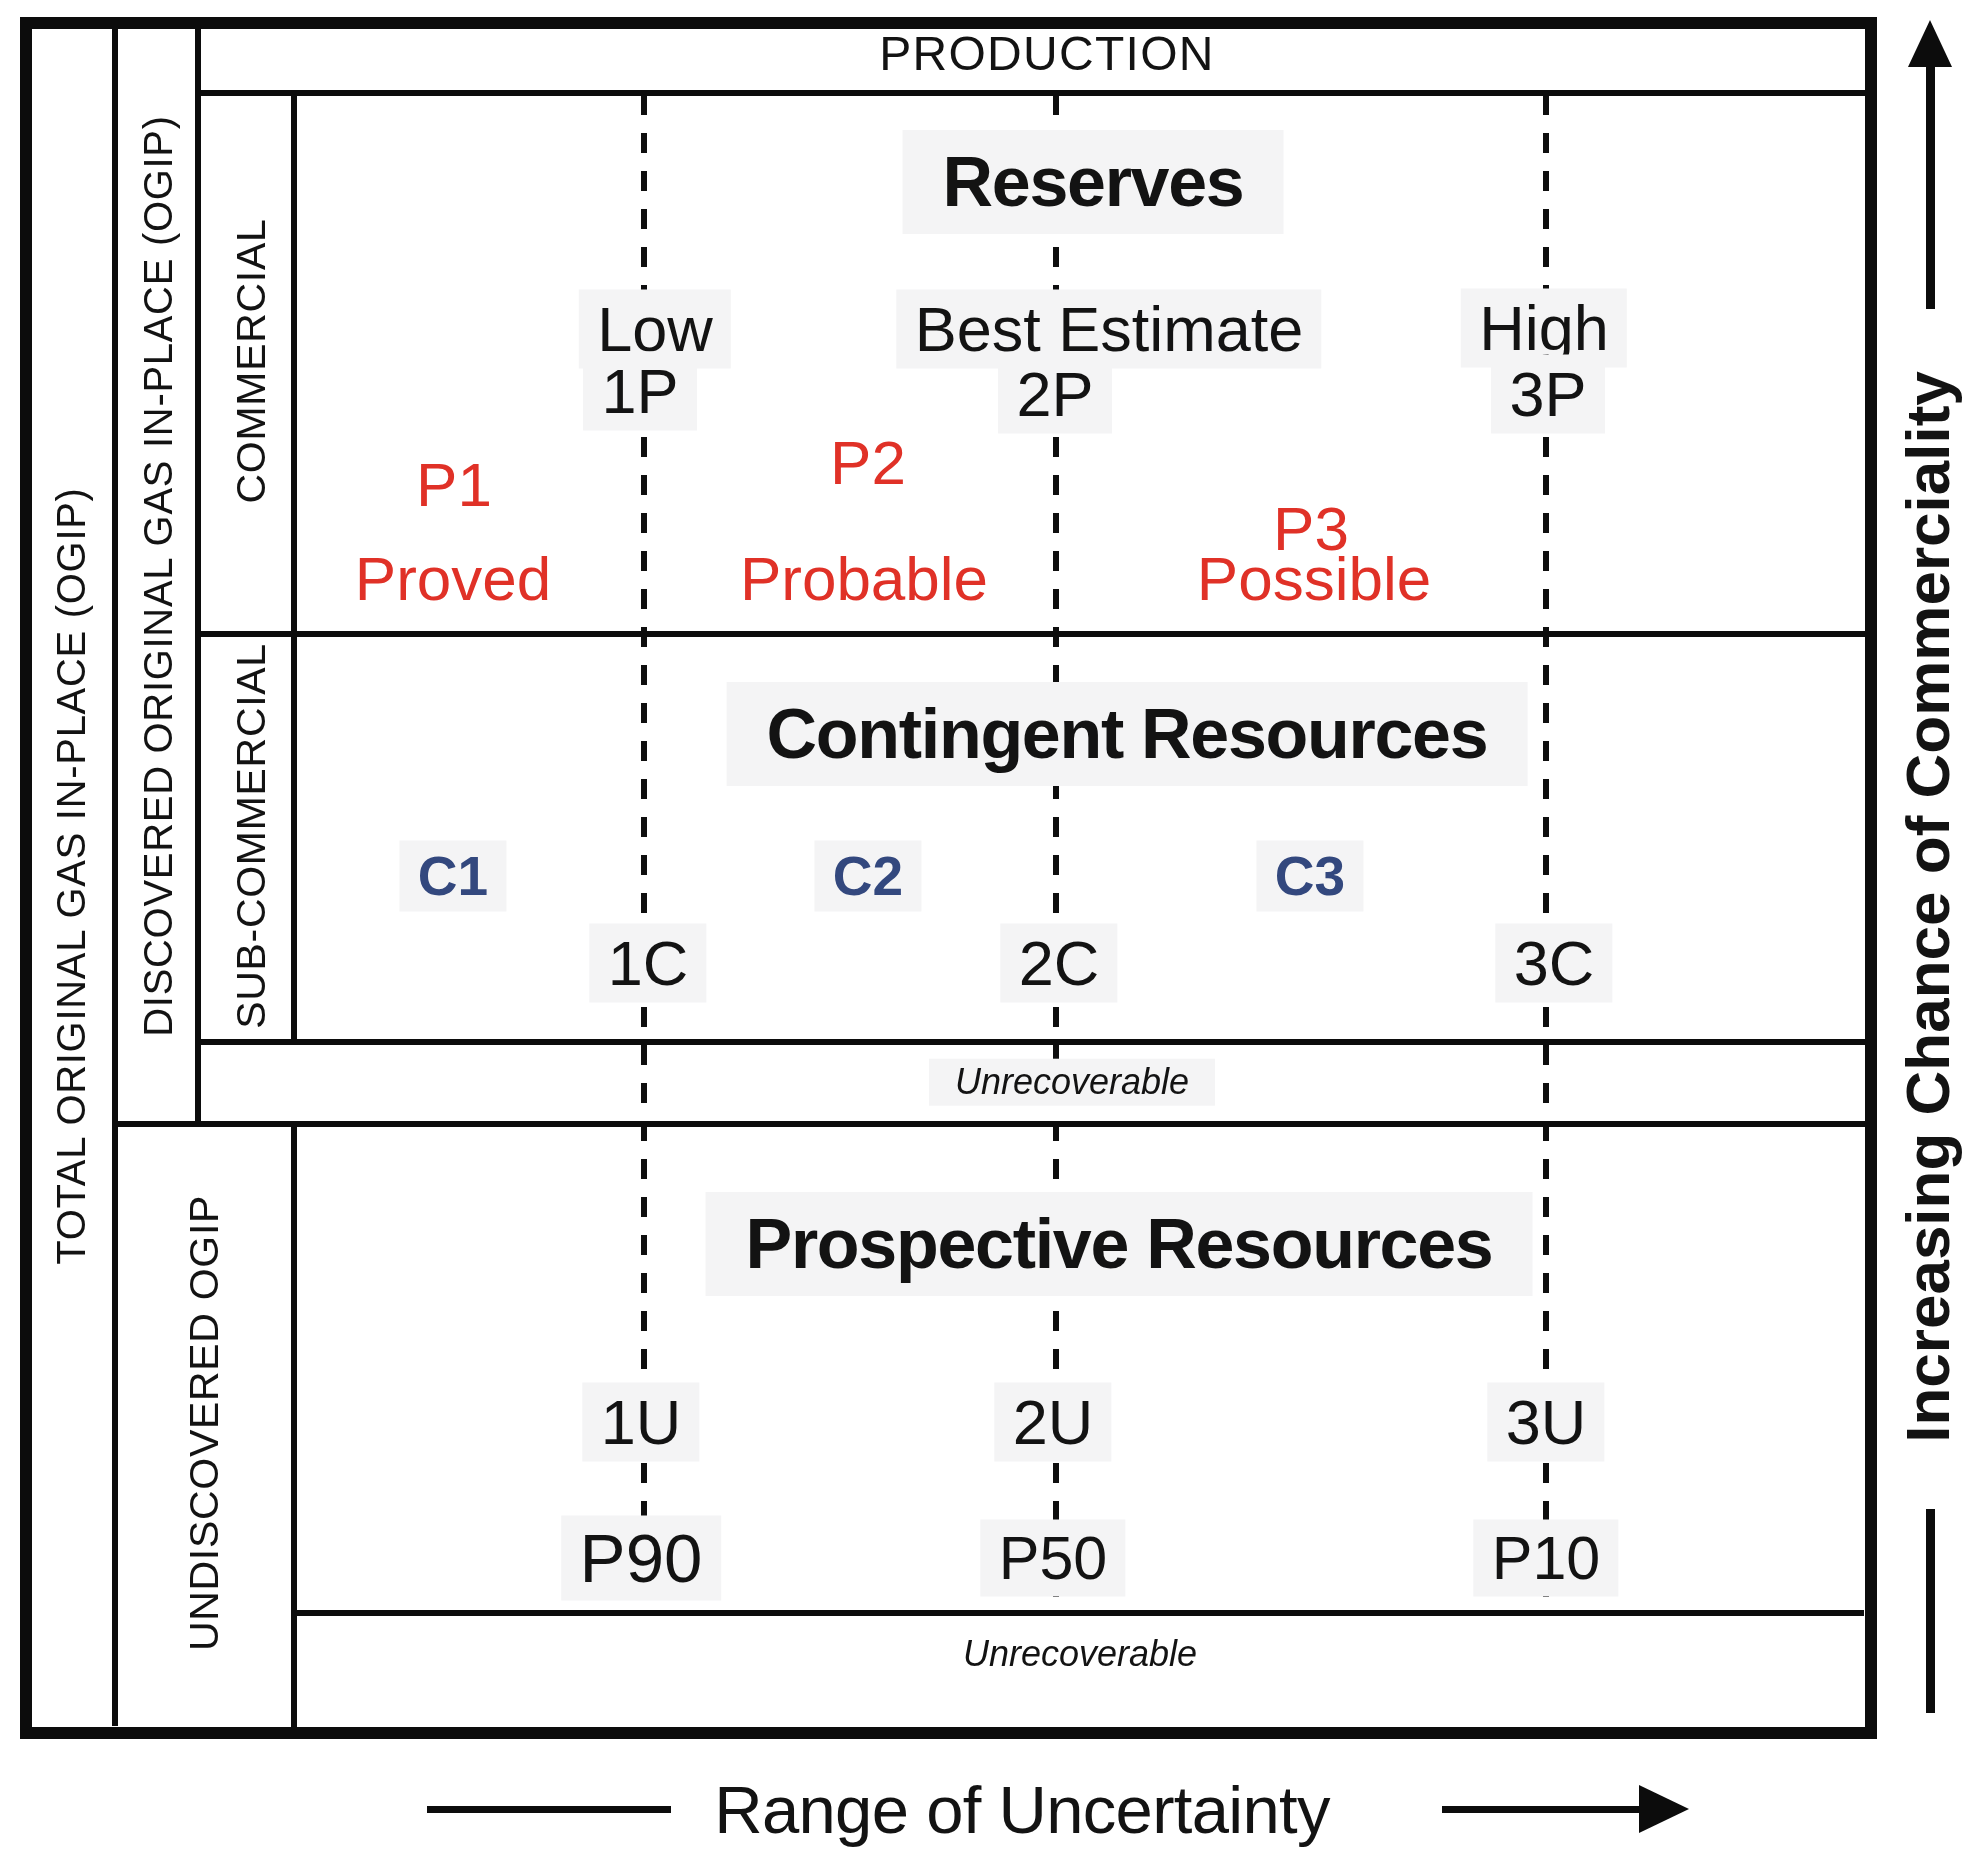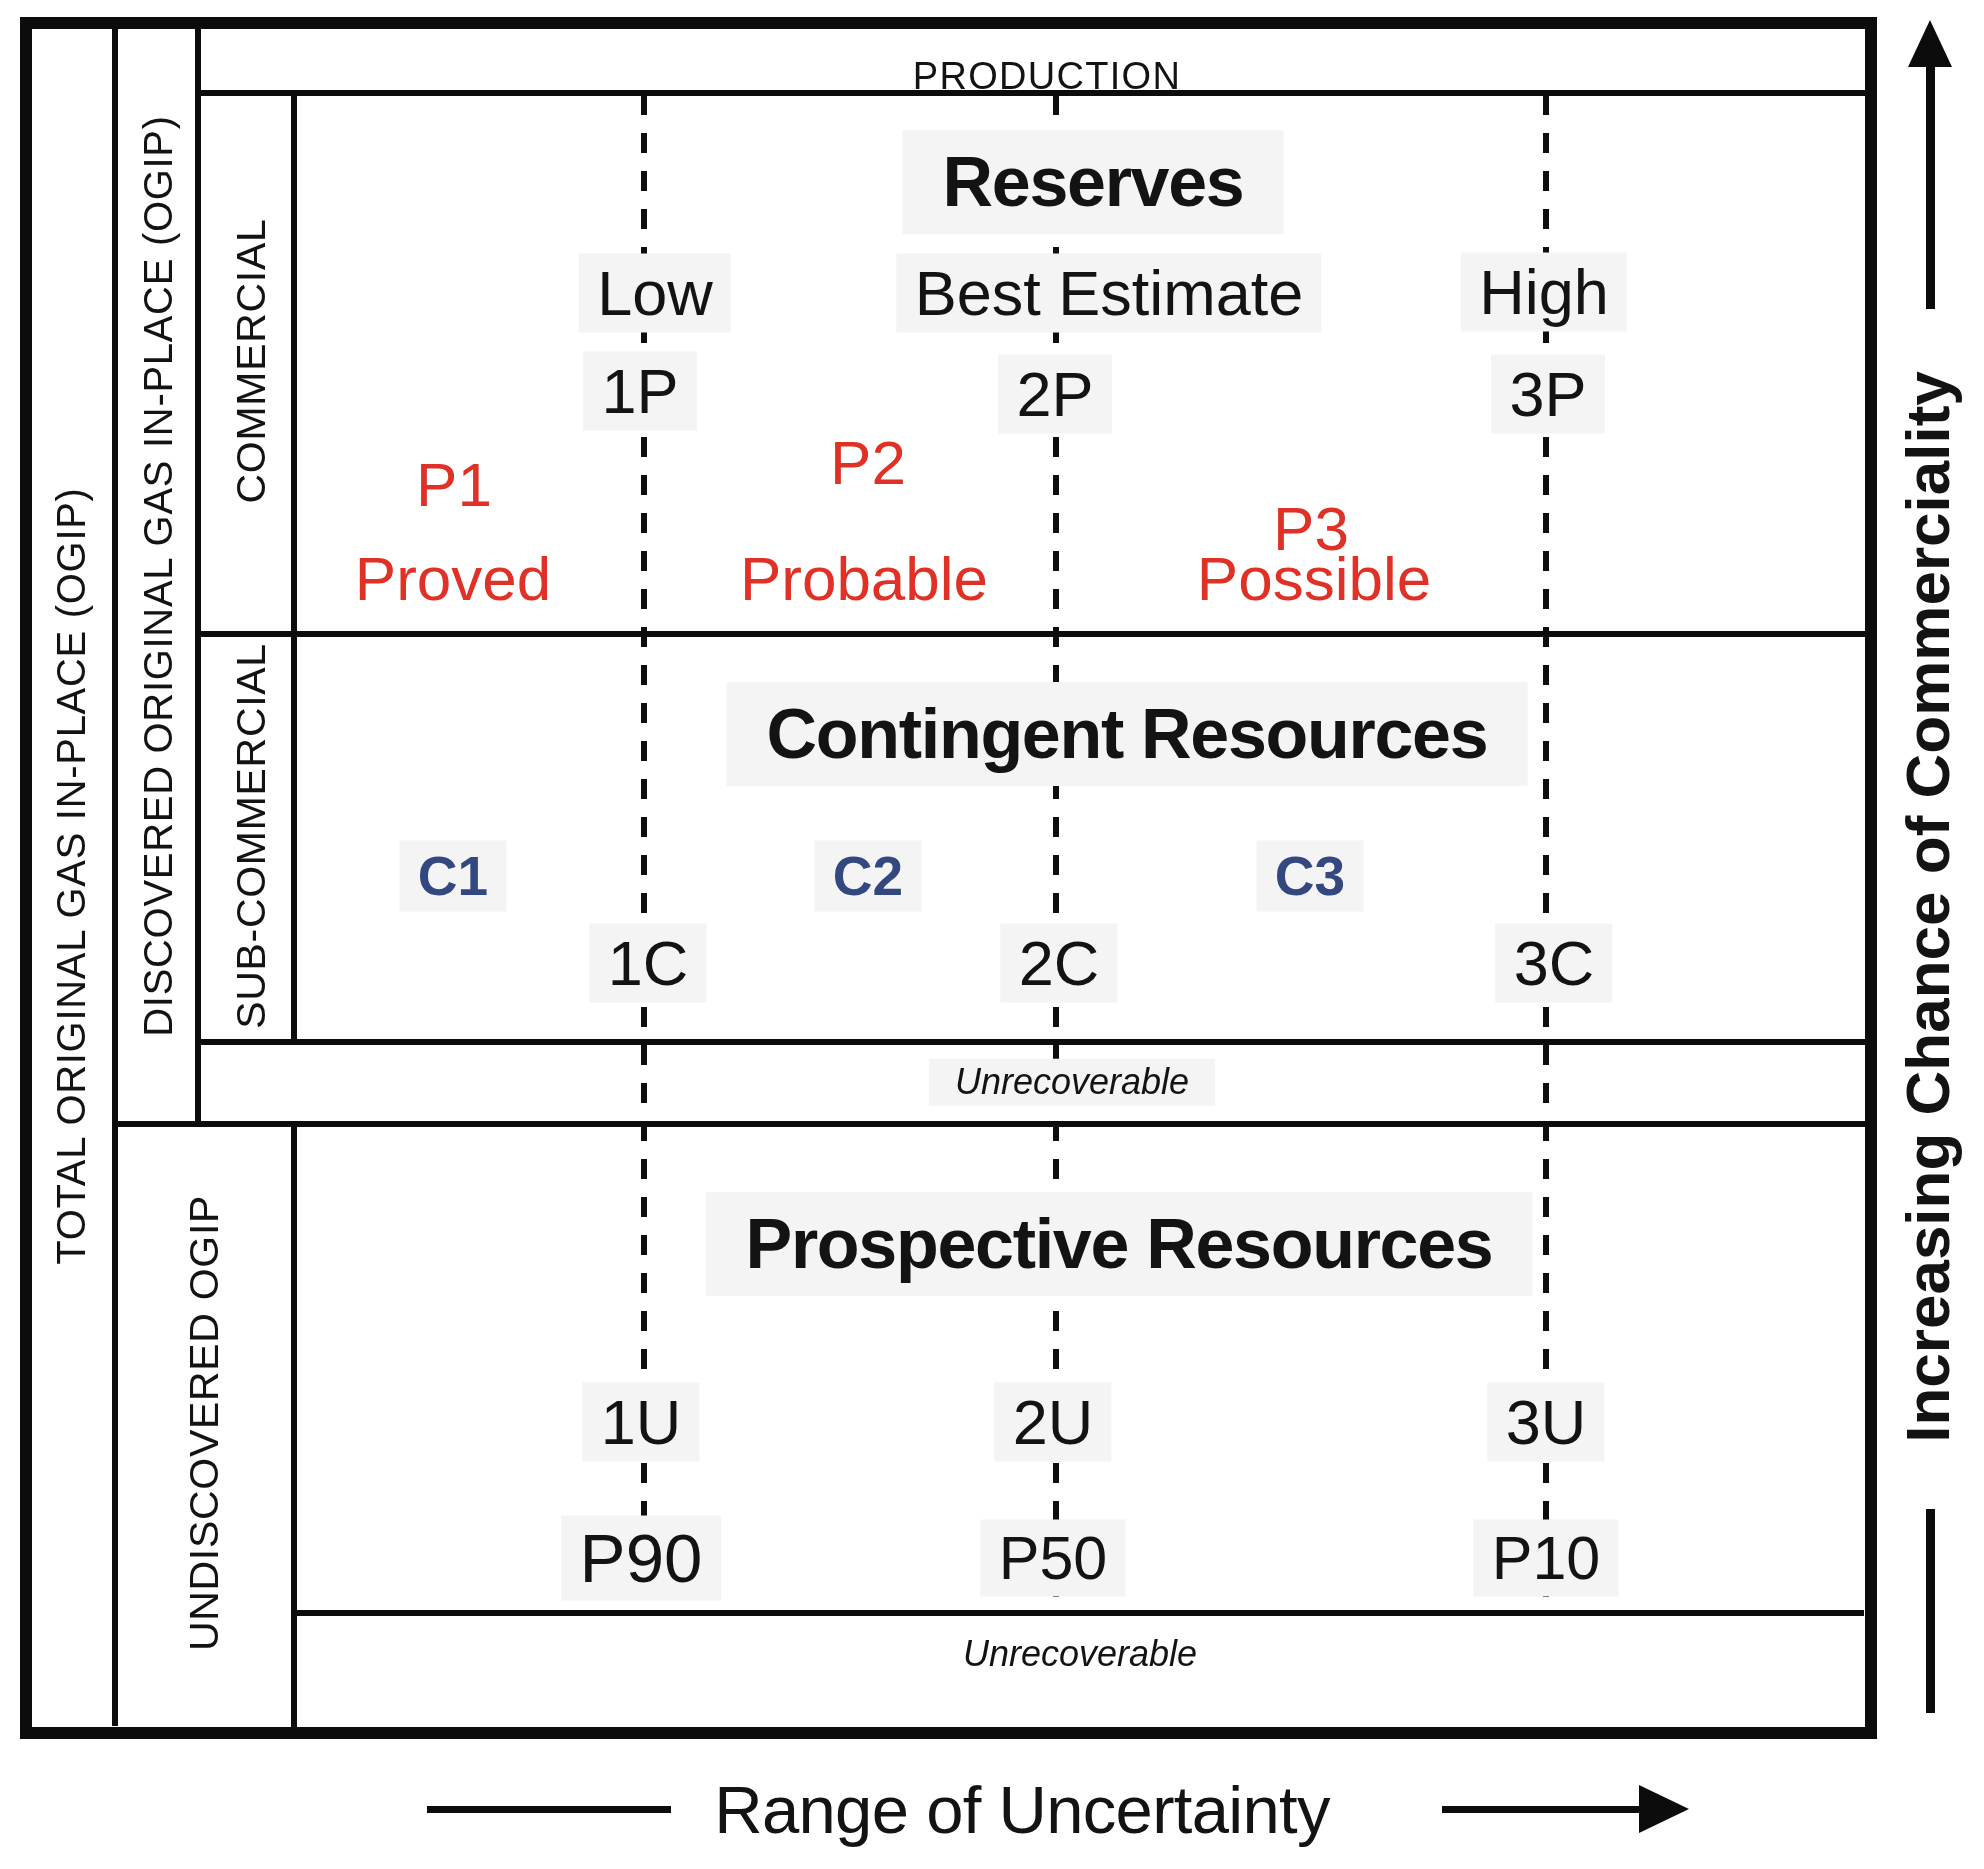--- a/index.html
+++ b/index.html
@@ -28,21 +28,21 @@
     letter-spacing: 0.7px;
     font-size: 40px;
   }
   .hl { background: var(--highlight); padding: 8px 18.4px; }
   .ttl {
     font-weight: bold;
     font-size: 70px;
     letter-spacing: -1.3px;
     padding: 17px 40px;
   }
-  .est  { font-size: 63px; }
+  .est  { font-size: 63px; margin-top: 36px; }
   .code { font-size: 63px; }
   .pcat { font-size: 62px; color: var(--red); }
   .ccat { font-size: 55px; font-weight: bold; color: var(--blue); }
   .unrec { font-size: 36px; font-style: italic; padding: 5.3px 26px; }
   .line { position: absolute; background: #0c0c0c; z-index: 5; }
   .dash {
     position: absolute;
     width: 6px;
     z-index: 1;
     background: repeating-linear-gradient(180deg, #0e0e0e 0px, #0e0e0e 20px, transparent 20px, transparent 38px);
@@ -68,21 +68,21 @@
 <div class="line" style="left:195px; top:90px; width:1670px; height:6px;"></div>
 <div class="line" style="left:195px; top:631px; width:1670px; height:6px;"></div>
 <div class="line" style="left:195px; top:1039px; width:1670px; height:6px;"></div>
 <div class="line" style="left:112px; top:1121px; width:1753px; height:6px;"></div>
 <div class="line" style="left:291px; top:1610px; width:1573px; height:6px;"></div>
 
 <div class="dash" style="left:641px; top:95px; height:1515px;"></div>
 <div class="dash" style="left:1053px; top:95px; height:1515px;"></div>
 <div class="dash" style="left:1543px; top:95px; height:1515px;"></div>
 
-<div class="lbl" style="left:1047px; top:76px; font-size:38px; letter-spacing:1.3px;">PRODUCTION</div>
+<div class="lbl" style="left:1047px; top:54px; font-size:48px; letter-spacing:1.3px;">PRODUCTION</div>
 
 <div class="vlab" style="left:71px; top:876px;">TOTAL ORIGINAL GAS IN-PLACE (OGIP)</div>
 <div class="vlab" style="left:158px; top:576px;">DISCOVERED ORIGINAL GAS IN-PLACE (OGIP)</div>
 <div class="vlab" style="left:251px; top:361px; font-size:41px;">COMMERCIAL</div>
 <div class="vlab" style="left:251px; top:836px; font-size:41px;">SUB-COMMERCIAL</div>
 <div class="vlab" style="left:204px; top:1423px; font-size:41px;">UNDISCOVERED OGIP</div>
 
 <div class="lbl ttl hl" style="left:1093px; top:182px;">Reserves</div>
 
 <div class="lbl est hl" style="left:655px; top:293px;">Low</div>

